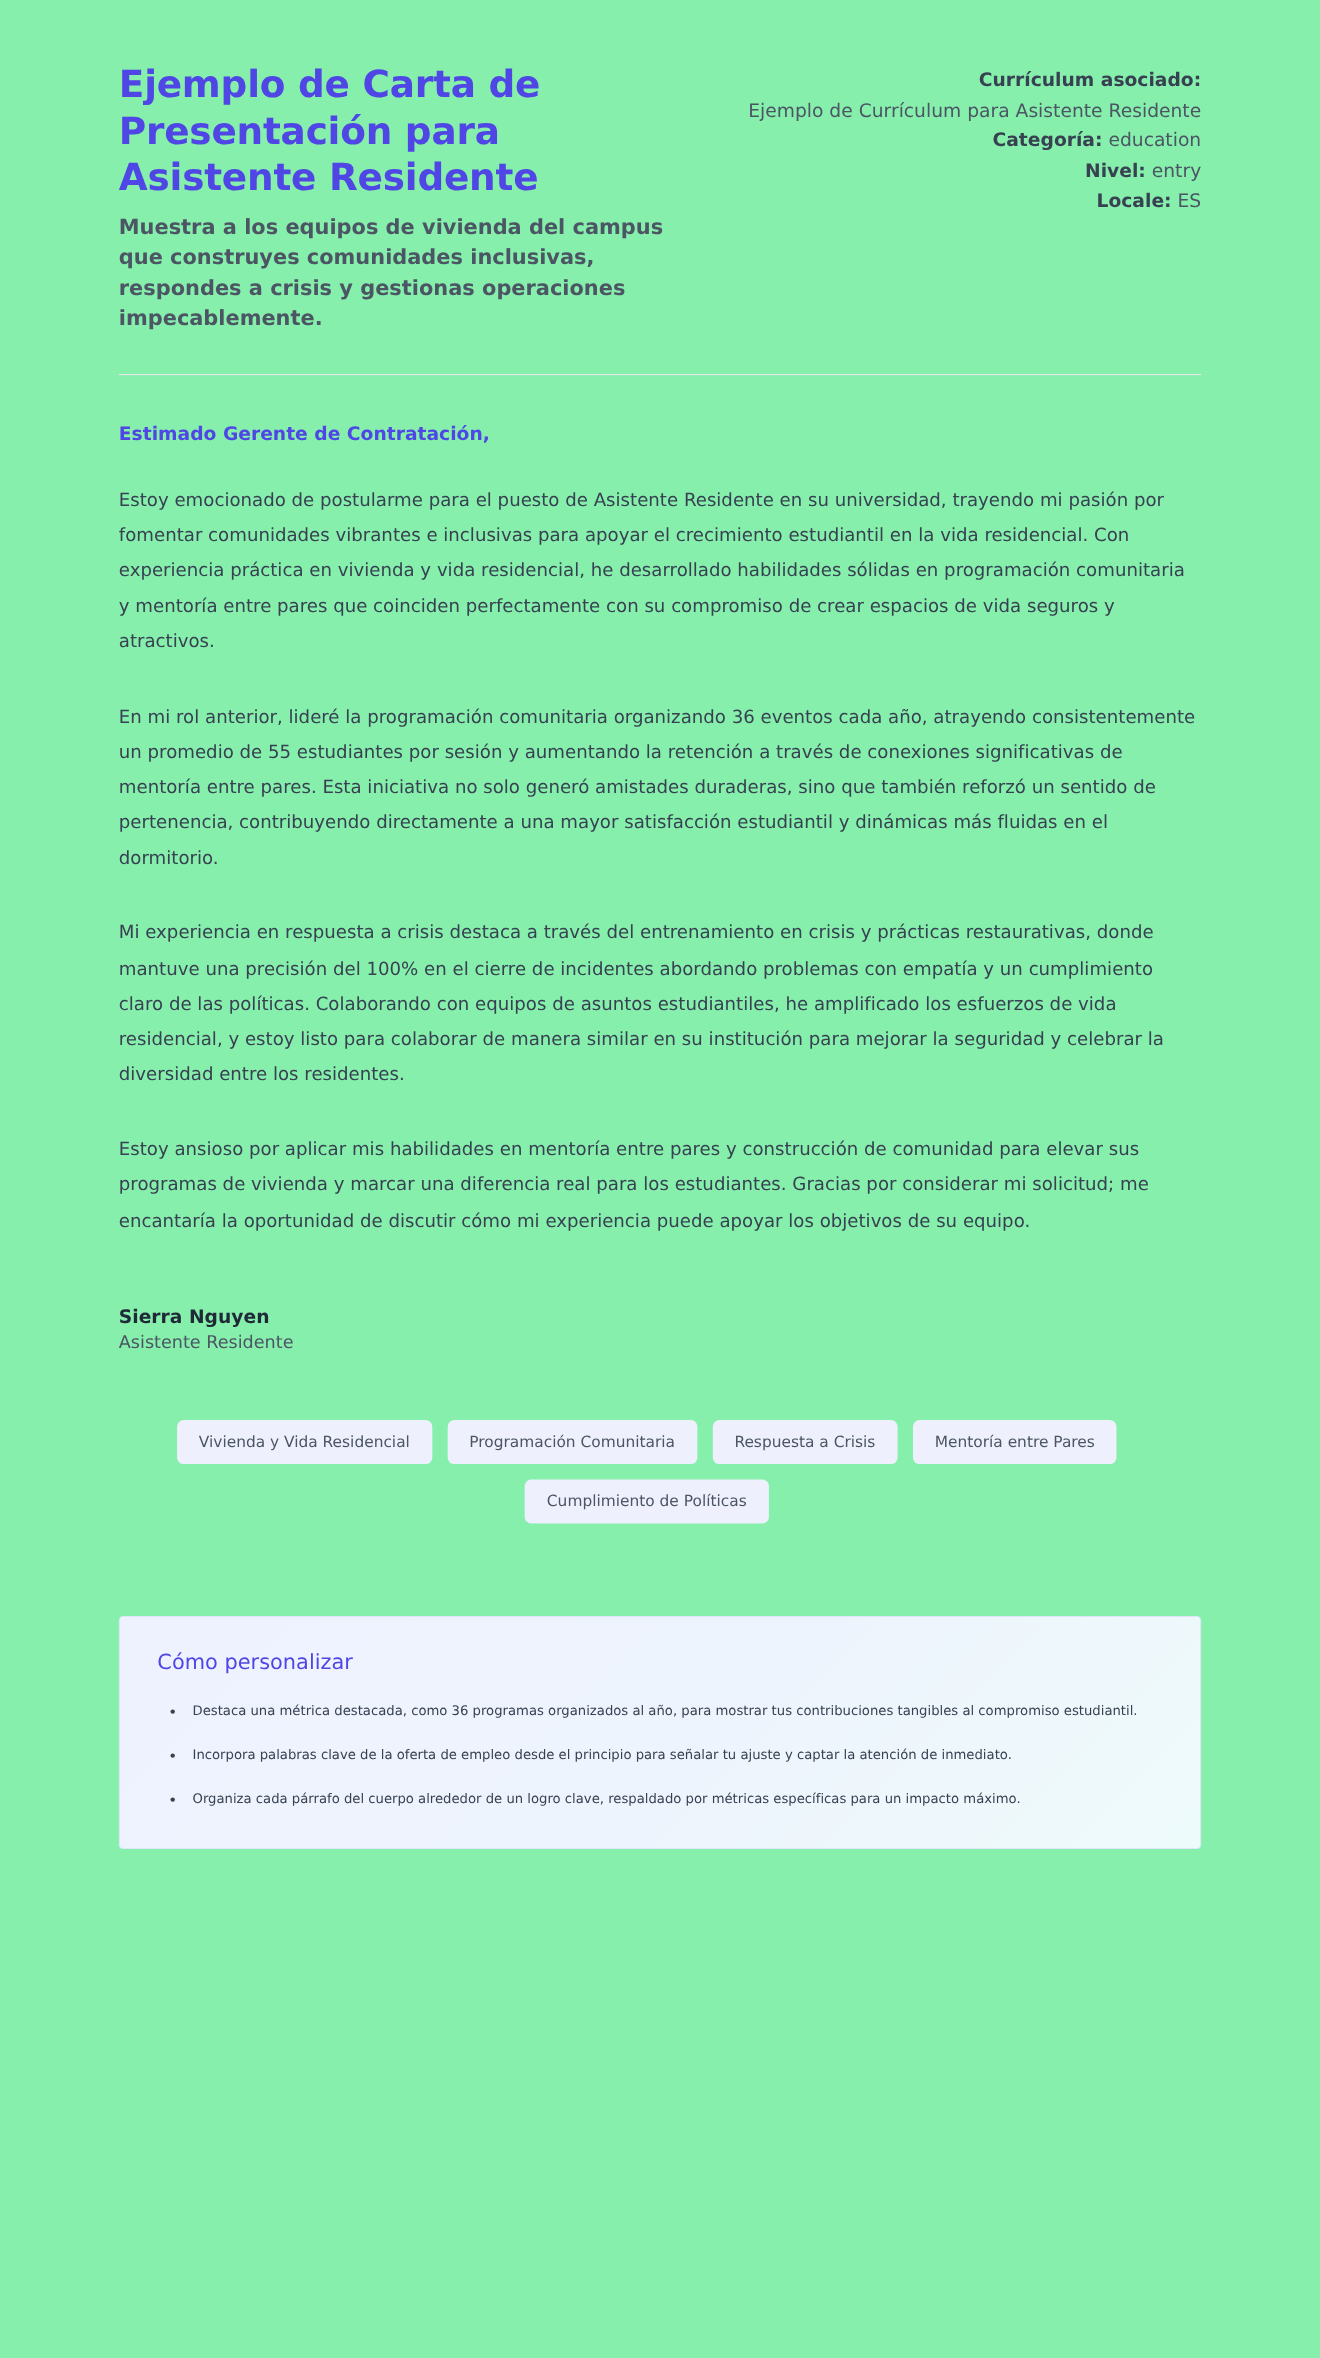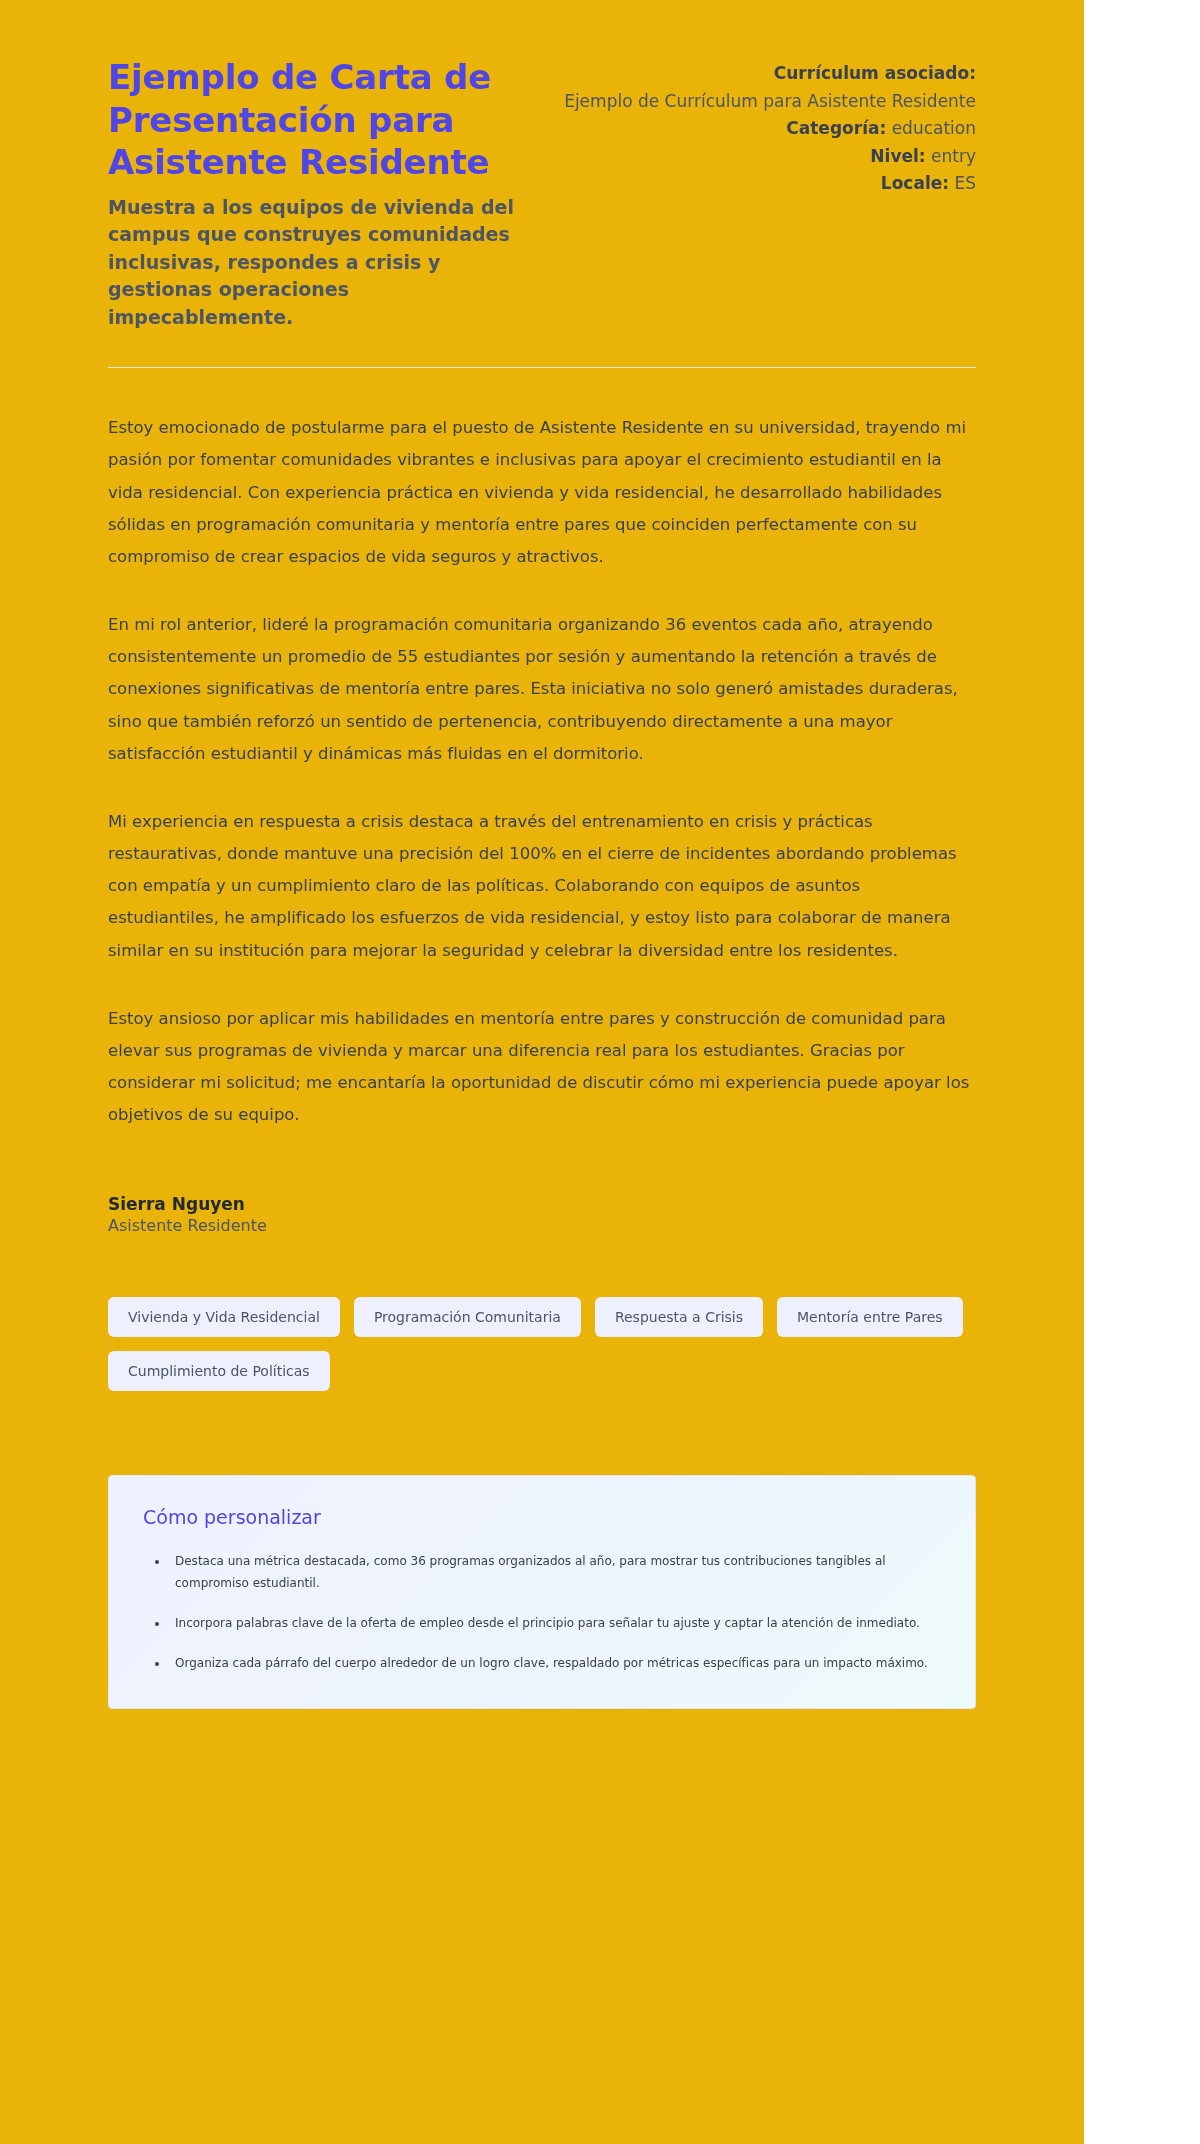--- a/index.html
+++ b/index.html
@@ -7,23 +7,23 @@
     margin: 0;
     padding: 0;
     background: #ffffff;
     width: 1200px;
   }
   body {
     font-family: "DejaVu Sans", "Liberation Sans", sans-serif;
     color: #374151;
   }
   .page {
-    width: 1084px;
+    width: 1200px;
     min-height: 2144px;
-    background: #eab308;
+    background: #86efac;
     padding: 56px 108px 0 108px;
   }
   
   .header {
     display: flex;
     align-items: flex-start;
     justify-content: space-between;
     gap: 40px;
   }
   .header-left { flex: 1 1 auto; max-width: 740px; }
@@ -85,20 +85,21 @@
     color: #4b5563;
     margin: 0;
   }
   
   .tags {
     display: flex;
     flex-wrap: wrap;
     gap: 14px;
     margin-top: 62px;
     max-width: 960px;
+    justify-content: center;
   }
   .tag {
     background: #eef0fe;
     color: #4b5563;
     font-size: 14px;
     line-height: 1;
     padding: 13px 20px;
     border-radius: 6px;
     white-space: nowrap;
   }
@@ -155,20 +156,21 @@
       <div class="row">
         <span class="k">Locale:</span>
         <span>ES</span>
       </div>
     </div>
   </div>
 
   <hr class="divider">
 
   <div class="letter">
+    <p class="salutation">Estimado Gerente de Contratación,</p>
 
     <p class="body">Estoy emocionado de postularme para el puesto de Asistente Residente en su universidad, trayendo mi pasión por fomentar comunidades vibrantes e inclusivas para apoyar el crecimiento estudiantil en la vida residencial. Con experiencia práctica en vivienda y vida residencial, he desarrollado habilidades sólidas en programación comunitaria y mentoría entre pares que coinciden perfectamente con su compromiso de crear espacios de vida seguros y atractivos.</p>
     <p class="body">En mi rol anterior, lideré la programación comunitaria organizando 36 eventos cada año, atrayendo consistentemente un promedio de 55 estudiantes por sesión y aumentando la retención a través de conexiones significativas de mentoría entre pares. Esta iniciativa no solo generó amistades duraderas, sino que también reforzó un sentido de pertenencia, contribuyendo directamente a una mayor satisfacción estudiantil y dinámicas más fluidas en el dormitorio.</p>
     <p class="body">Mi experiencia en respuesta a crisis destaca a través del entrenamiento en crisis y prácticas restaurativas, donde mantuve una precisión del 100% en el cierre de incidentes abordando problemas con empatía y un cumplimiento claro de las políticas. Colaborando con equipos de asuntos estudiantiles, he amplificado los esfuerzos de vida residencial, y estoy listo para colaborar de manera similar en su institución para mejorar la seguridad y celebrar la diversidad entre los residentes.</p>
     <p class="body">Estoy ansioso por aplicar mis habilidades en mentoría entre pares y construcción de comunidad para elevar sus programas de vivienda y marcar una diferencia real para los estudiantes. Gracias por considerar mi solicitud; me encantaría la oportunidad de discutir cómo mi experiencia puede apoyar los objetivos de su equipo.</p>
 
     <div class="sign-off">
       <p class="sign-name">Sierra Nguyen</p>
       <p class="sign-role">Asistente Residente</p>
     </div>

